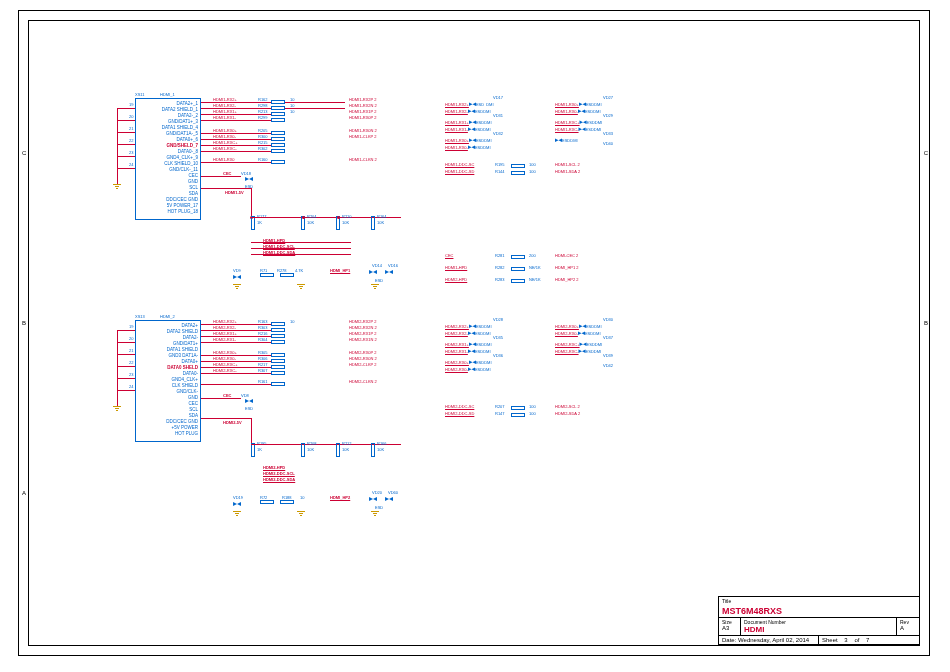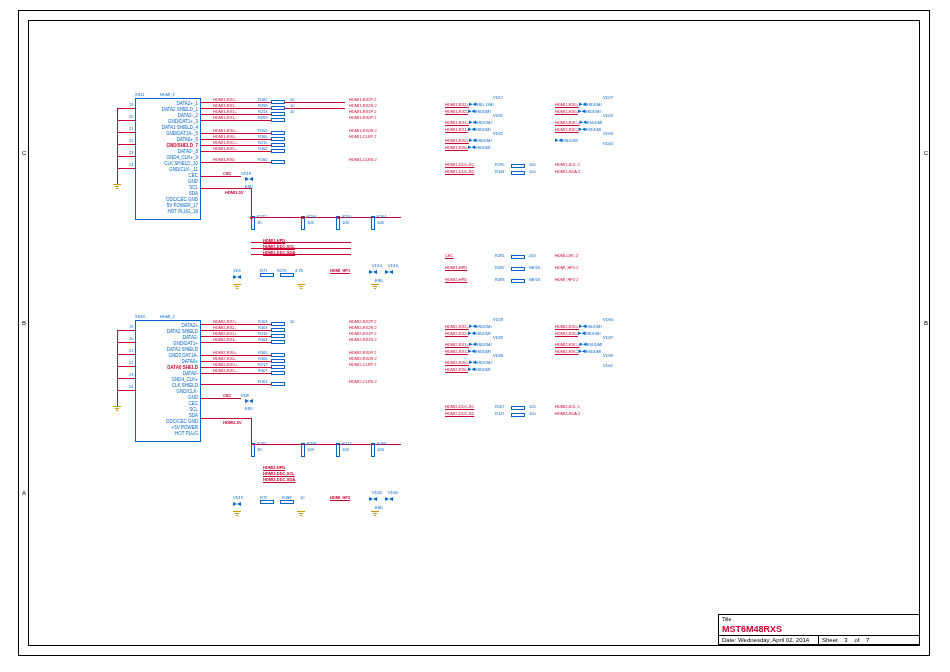--- a/index.html
+++ b/index.html
@@ -553,20 +553,34 @@
   <div class="comp" style="left:360px; top:91px">R147</div>
   <div class="res" style="left:376px; top:93px"></div>
   <div class="val" style="left:394px; top:91px">100</div>
   <div class="net" style="left:420px; top:91px">HDMI2-SDA 2</div>
 </div>
 
 <div class="title-block">
   <div style="padding:1px 3px; font-size:5px">Title</div>
   <div class="tb-title">MST6M48RXS</div>
   <div class="tb-row">
+    <div class="tb-cell" style="width:22px">
+      <div style="font-size:5px">Size</div>
+      <div>A3</div>
+    </div>
+    <div class="tb-cell" style="flex:1">
+      <div style="font-size:5px">Document Number</div>
+      <div class="tb-hdmi">HDMI</div>
+    </div>
+    <div class="tb-cell" style="width:22px">
+      <div style="font-size:5px">Rev</div>
+      <div>A</div>
+    </div>
+  </div>
+  <div class="tb-row">
     <div class="tb-cell" style="width:100px">
       <span>Date:</span>
       <span>Wednesday, April 02, 2014</span>
     </div>
     <div class="tb-cell" style="flex:1">
       <span>Sheet</span>
       &nbsp;&nbsp;
       <span>3</span>
       &nbsp;&nbsp;
       <span>of</span>

